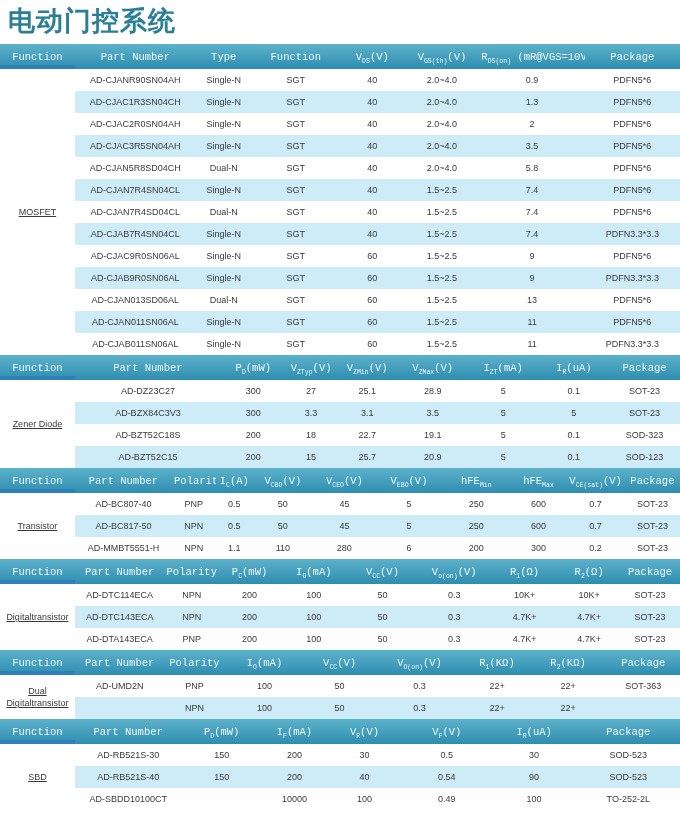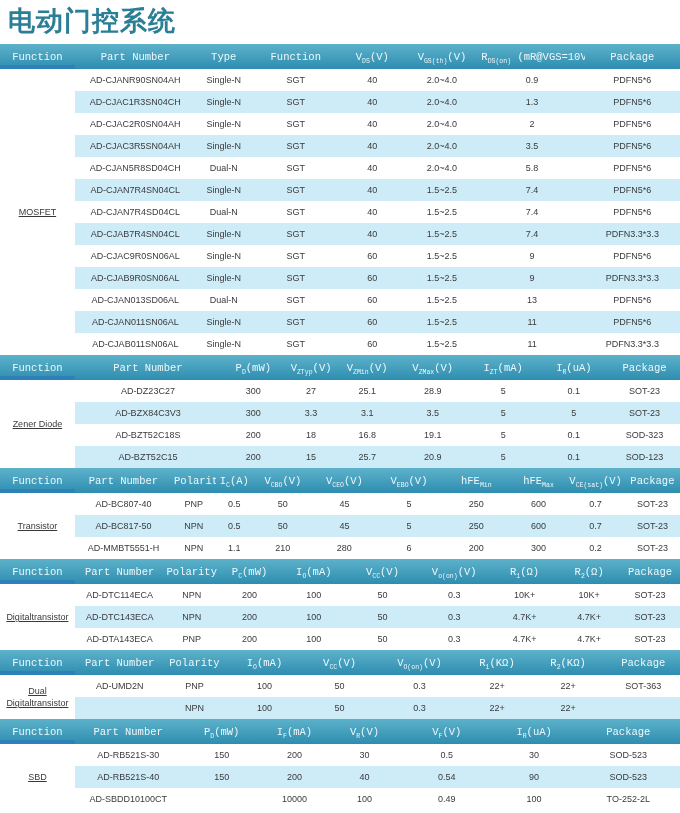--- a/index.html
+++ b/index.html
@@ -229,21 +229,21 @@
             <td>3.1</td>
             <td>3.5</td>
             <td>5</td>
             <td>5</td>
             <td>SOT-23</td>
           </tr>
           <tr>
             <td>AD-BZT52C18S</td>
             <td>200</td>
             <td>18</td>
-            <td>16.8</td>
+            <td>22.7</td>
             <td>19.1</td>
             <td>5</td>
             <td>0.1</td>
             <td>SOD-323</td>
           </tr>
           <tr>
             <td>AD-BZT52C15</td>
             <td>200</td>
             <td>15</td>
             <td>25.7</td>
@@ -306,21 +306,21 @@
             <td>5</td>
             <td>250</td>
             <td>600</td>
             <td>0.7</td>
             <td>SOT-23</td>
           </tr>
           <tr>
             <td>AD-MMBT5551-H</td>
             <td>NPN</td>
             <td>1.1</td>
-            <td>210</td>
+            <td>110</td>
             <td>280</td>
             <td>6</td>
             <td>200</td>
             <td>300</td>
             <td>0.2</td>
             <td>SOT-23</td>
           </tr>
         </tbody>
       </table>
       <table class="sheet">

